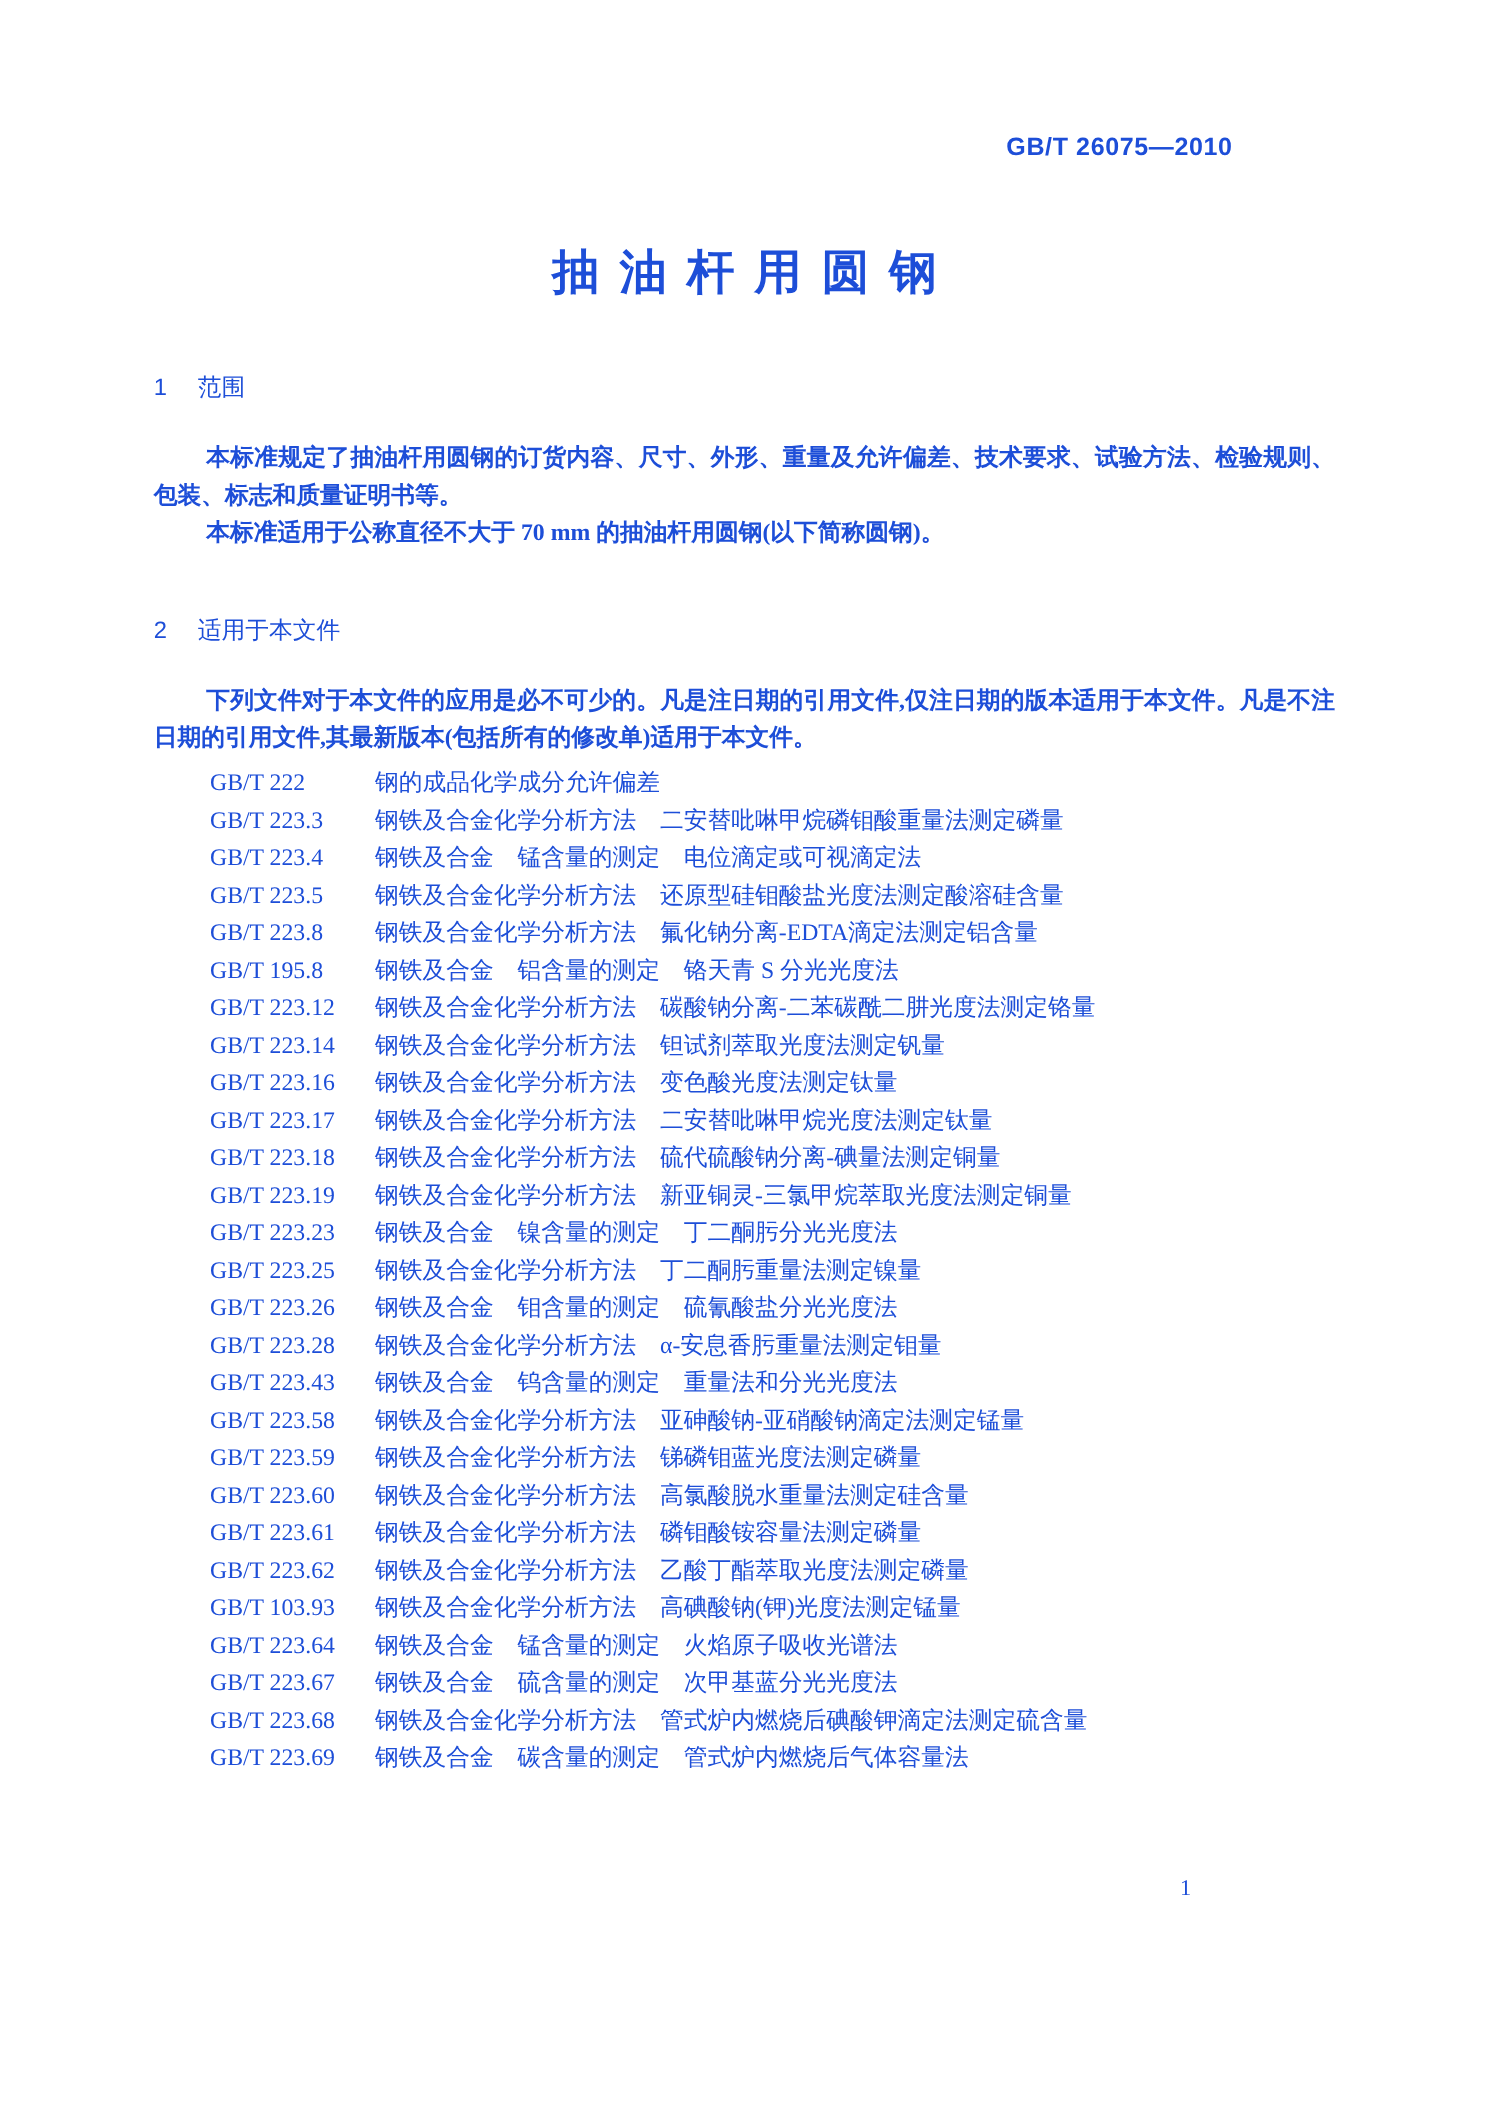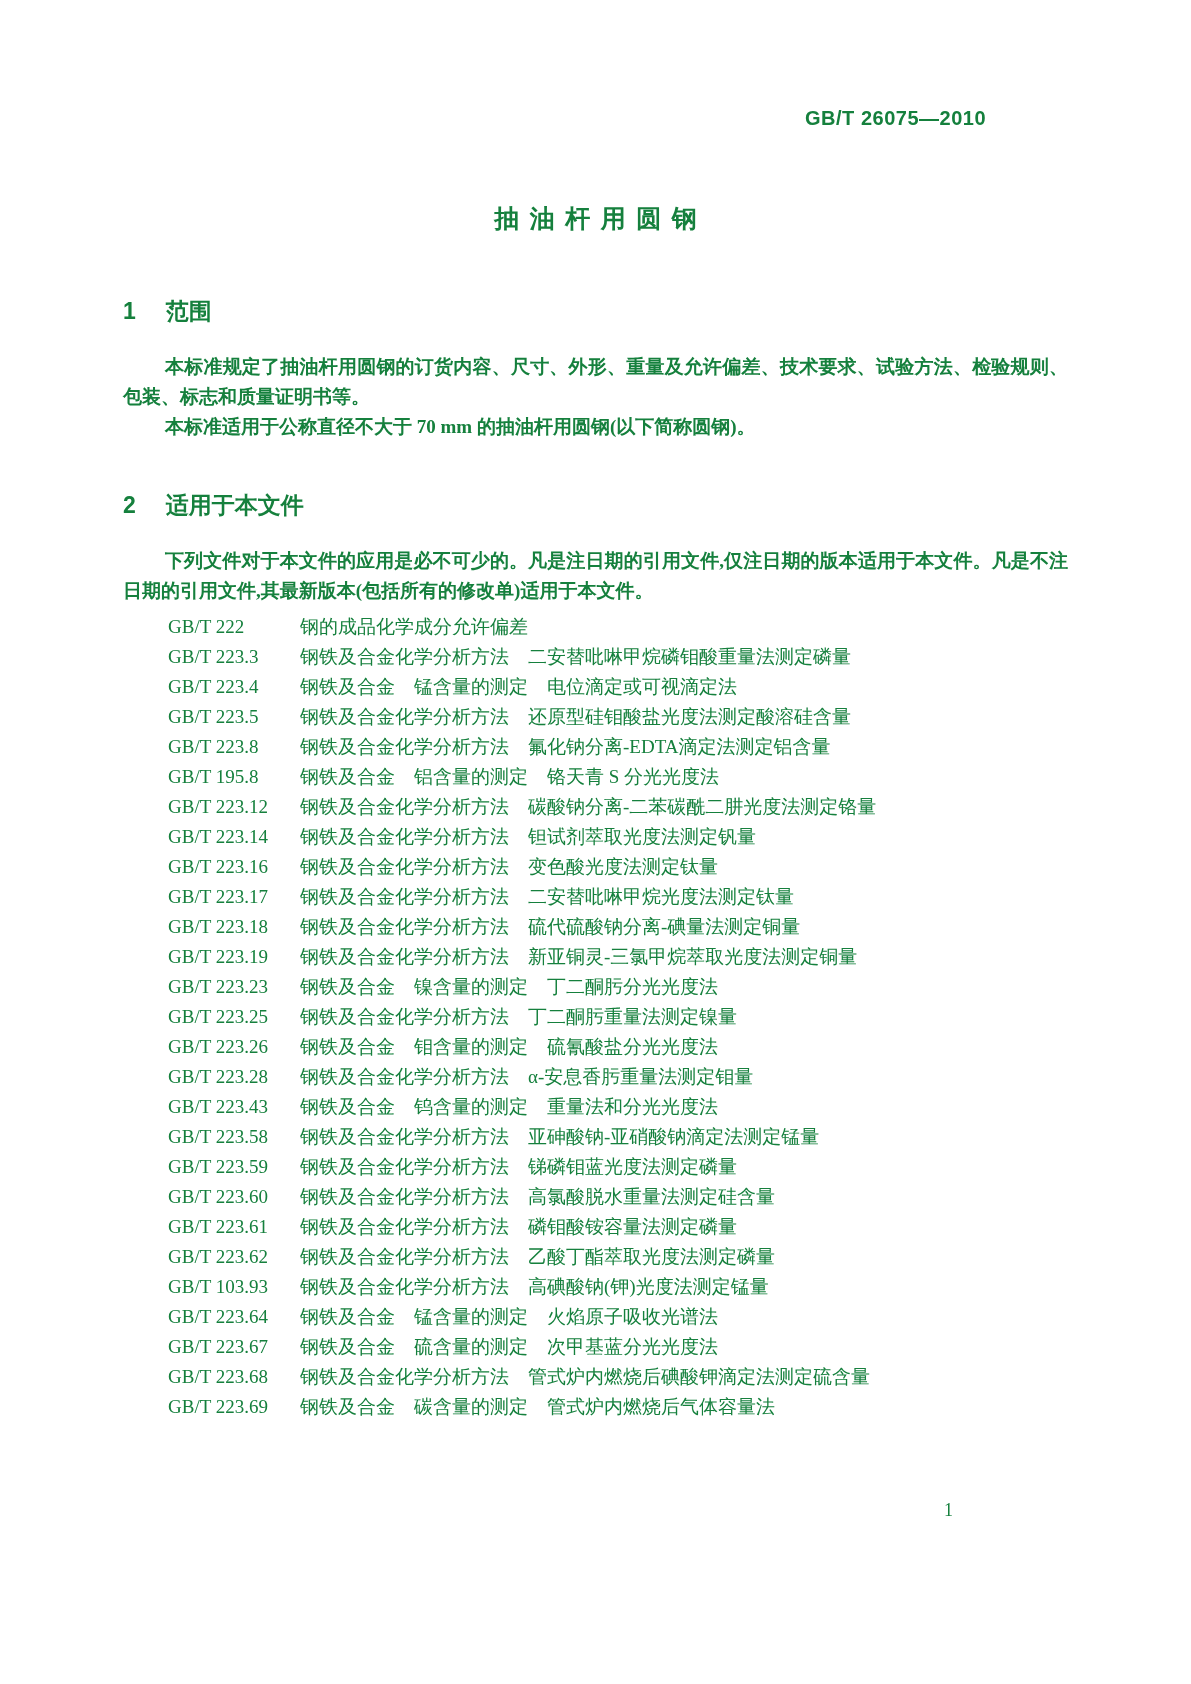--- a/index.html
+++ b/index.html
@@ -8,48 +8,48 @@
     background: #ffffff;
   }
   .page {
     position: relative;
     width: 1191px;
     height: 1684px;
     margin: 0 auto;
     box-sizing: border-box;
     padding: 106px 123px 0 123px;
     background: #ffffff;
-    color: #15803d;
+    color: #1d4ed8;
     font-family: "Liberation Serif", "DejaVu Serif", serif;
     overflow: hidden;
   }
   .doc-number {
     text-align: right;
     padding-right: 82px;
     font-family: "Liberation Sans", "DejaVu Sans", sans-serif;
     font-weight: 700;
     font-size: 20px;
     letter-spacing: 0.5px;
     line-height: 24px;
   }
   .doc-title {
     margin: 68px 0 0 0;
     text-align: center;
     font-family: "Liberation Sans", "DejaVu Sans", sans-serif;
     font-weight: 700;
-    font-size: 25px;
+    font-size: 38px;
     line-height: 40px;
     letter-spacing: 0.42em;
     text-indent: 0.42em;
   }
   .section-heading {
     margin-top: 60px;
     font-family: "Liberation Sans", "DejaVu Sans", sans-serif;
-    font-weight: 700;
-    font-size: 23px;
+    font-weight: 400;
+    font-size: 19px;
     line-height: 26px;
   }
   .section-heading.second {
     margin-top: 50px;
   }
   .sec-num {
     display: inline-block;
     margin-right: 1.3em;
   }
   .body-para {

